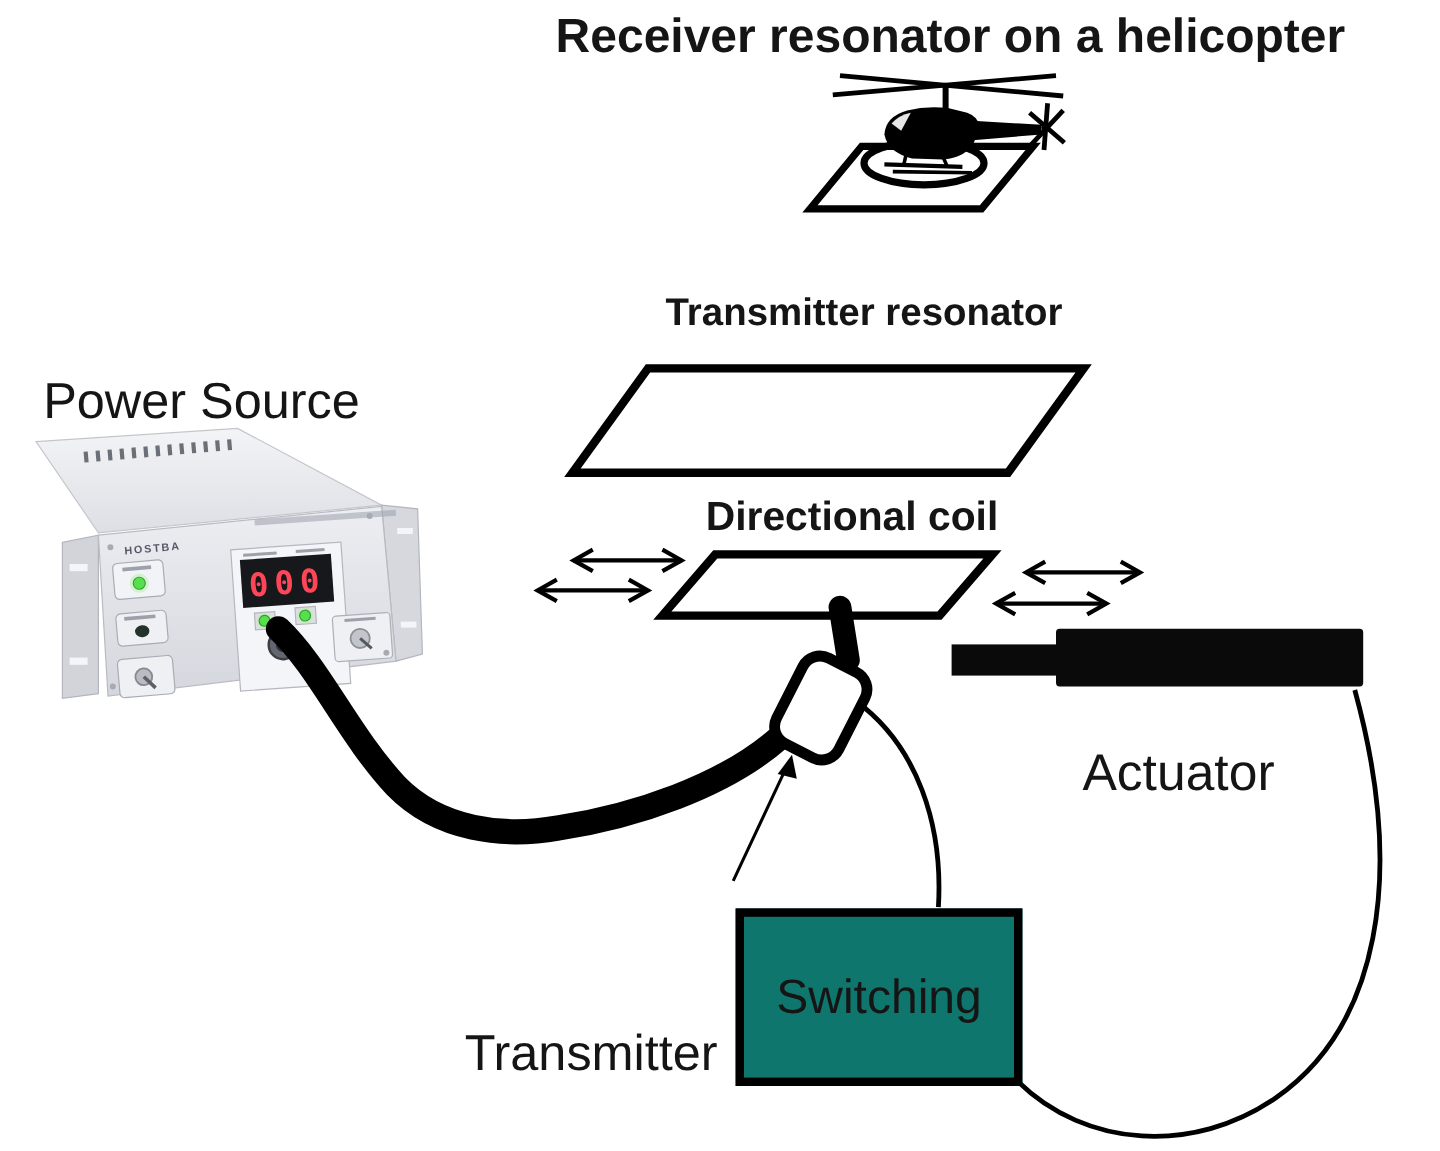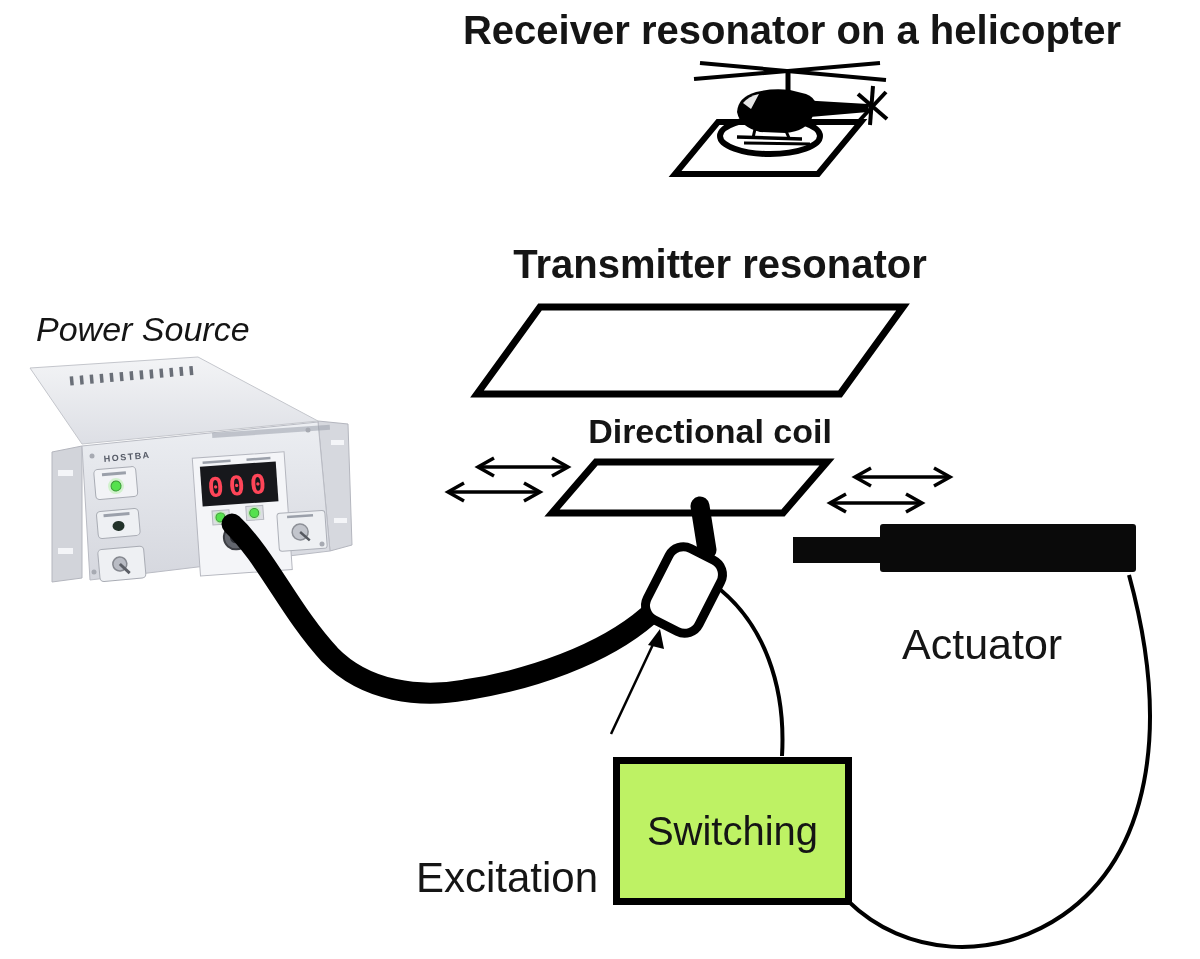--- a/index.html
+++ b/index.html
@@ -2,27 +2,27 @@
 <html><head>
 <meta charset="utf-8">
 <style>
   html,body{margin:0;padding:0;background:#fff;}
   .stage{position:relative;width:1200px;height:959px;background:#fff;overflow:hidden;
          font-family:"Liberation Sans", sans-serif;color:#151515;}
   .stage svg{position:absolute;left:0;top:0;}
   .lbl{position:absolute;white-space:pre;color:#151515;}
   .lbl.center{text-align:center;white-space:nowrap;font-weight:bold;}
   #lbl-receiver{left:430px;top:8px;width:724px;font-size:40px;}
-  #lbl-transmitter{left:420px;top:242px;width:600px;font-size:40px;}
+  #lbl-transmitter{left:420px;top:242px;width:600px;font-size:32px;}
   #lbl-excitation{left:460px;top:412px;width:500px;font-size:34px;}
-  #lbl-power{left:36px;top:310px;font-size:34px;font-style:italic;}
+  #lbl-power{left:36px;top:310px;font-size:42px;}
   #lbl-directional{left:330px;top:718px;width:268px;font-size:42px;line-height:64px;text-align:right;}
   #lbl-actuator{left:902px;top:620px;font-size:43px;}
   #switch-box{position:absolute;left:613px;top:757px;width:239px;height:148px;
-      border:7px solid #000;box-sizing:border-box;background:#bef264;
+      border:7px solid #000;box-sizing:border-box;background:#0f766e;
       display:flex;flex-direction:row;align-items:center;justify-content:center;
       font-size:40px;line-height:62px;}
 </style>
 </head>
 <body>
 
 <div class="stage">
 
 <svg width="1200" height="959" viewBox="0 0 1200 959">
   <defs>
@@ -152,20 +152,20 @@
     <rect x="793" y="537" width="90" height="26"></rect>
     <rect x="880" y="524" width="256" height="48" rx="3"></rect>
   </g>
 </svg>
 
   <div class="lbl center" id="lbl-receiver">Receiver resonator on a  helicopter</div>
   <div class="lbl center" id="lbl-transmitter">Transmitter resonator</div>
   <div class="lbl center" id="lbl-excitation">Directional coil</div>
   <div class="lbl" id="lbl-power">Power Source</div>
   <div class="lbl" id="lbl-directional">
-    <div>Excitation</div>
+    <div>Transmitter</div>
     
   </div>
   <div id="switch-box">
     <span>Switching</span>
   </div>
   <div class="lbl" id="lbl-actuator">Actuator</div>
 </div>
 
 </body></html>

